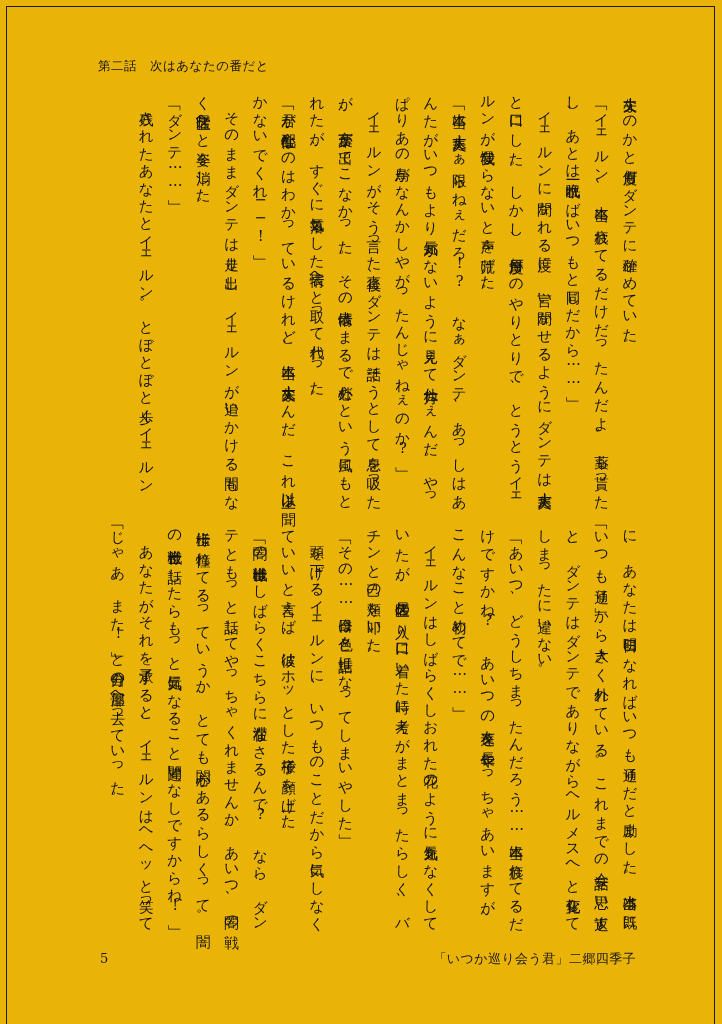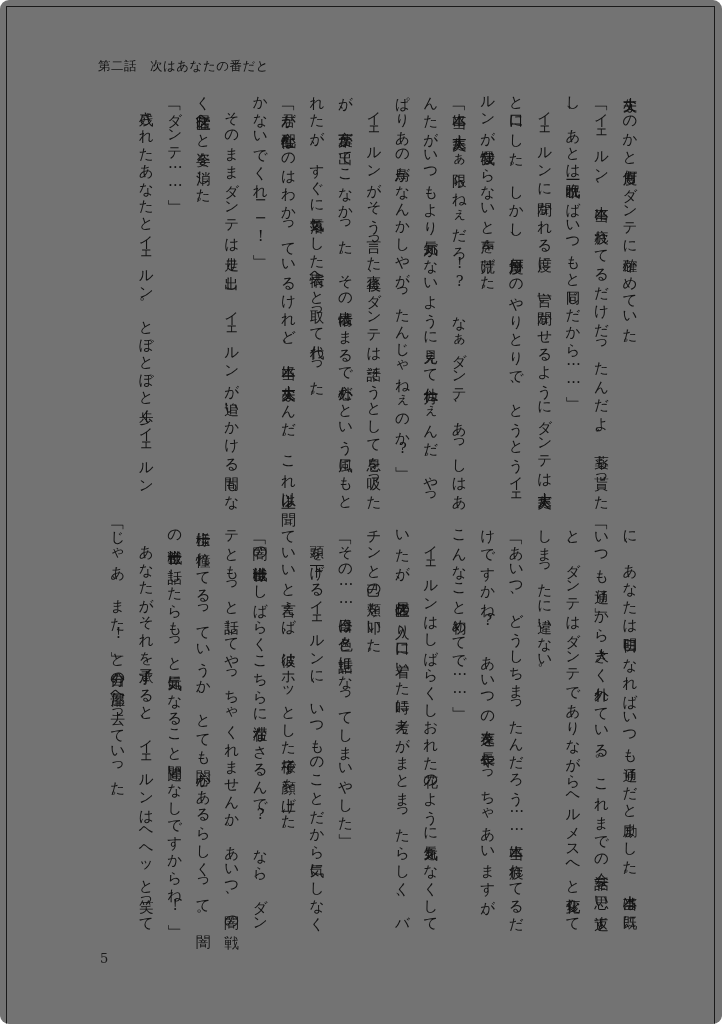--- a/index.html
+++ b/index.html
@@ -4,24 +4,23 @@
 <style>
   html, body {
     margin: 0;
     padding: 0;
     background: #ffffff;
   }
   .page {
     position: relative;
     width: 722px;
     height: 1024px;
-    background: #737373;
+    background: #eab308;
     overflow: hidden;
     font-family: "DejaVu Serif", "Liberation Serif", serif;
-    border-radius: 9px;
   }
   .page-frame {
     position: absolute;
     left: 6px;
     top: 6px;
     width: 709px;
     height: 1040px;
     border: 1px solid #1a1a1a;
     box-sizing: border-box;
     pointer-events: none;
@@ -118,14 +117,15 @@
     <p>「あいつ、どうしちまったんだろう……本当に疲れてるだけですかね?　あいつの友達を長年やっちゃあいますが、こんなこと初めてで……」</p>
     <p>イェルンはしばらくしおれた花のように元気をなくしていたが、居住区の入り口に着いた時に考えがまとまったらしく、バチンと己の頬を叩いた。</p>
     <p>「その……今日は色々と世話になってしまいやした」</p>
     <p>頭を下げるイェルンに、いつものことだから気にしなくていいと言えば、彼はホッとした様子で顔を上げた。</p>
     <p>「闇の戦士様はしばらくこちらに滞在なさるんで?　なら、ダンテともっと話してやっちゃくれませんか。あいつ、闇の戦士様に憧れてるっていうか、とても関心があるらしくって。闇の戦士様と話したらもっと元気になること間違いなしですからね!」</p>
     <p>あなたがそれを了承すると、イェルンはヘヘッと笑って「じゃあ、また!」と自分の部屋へ去っていった。</p>
   </div>
 
   <div class="footer-page-number">5</div>
 
+  <div class="footer-title">「いつか巡り会う君」二郷四季子</div>
 
 </div>
 
 </body></html>

